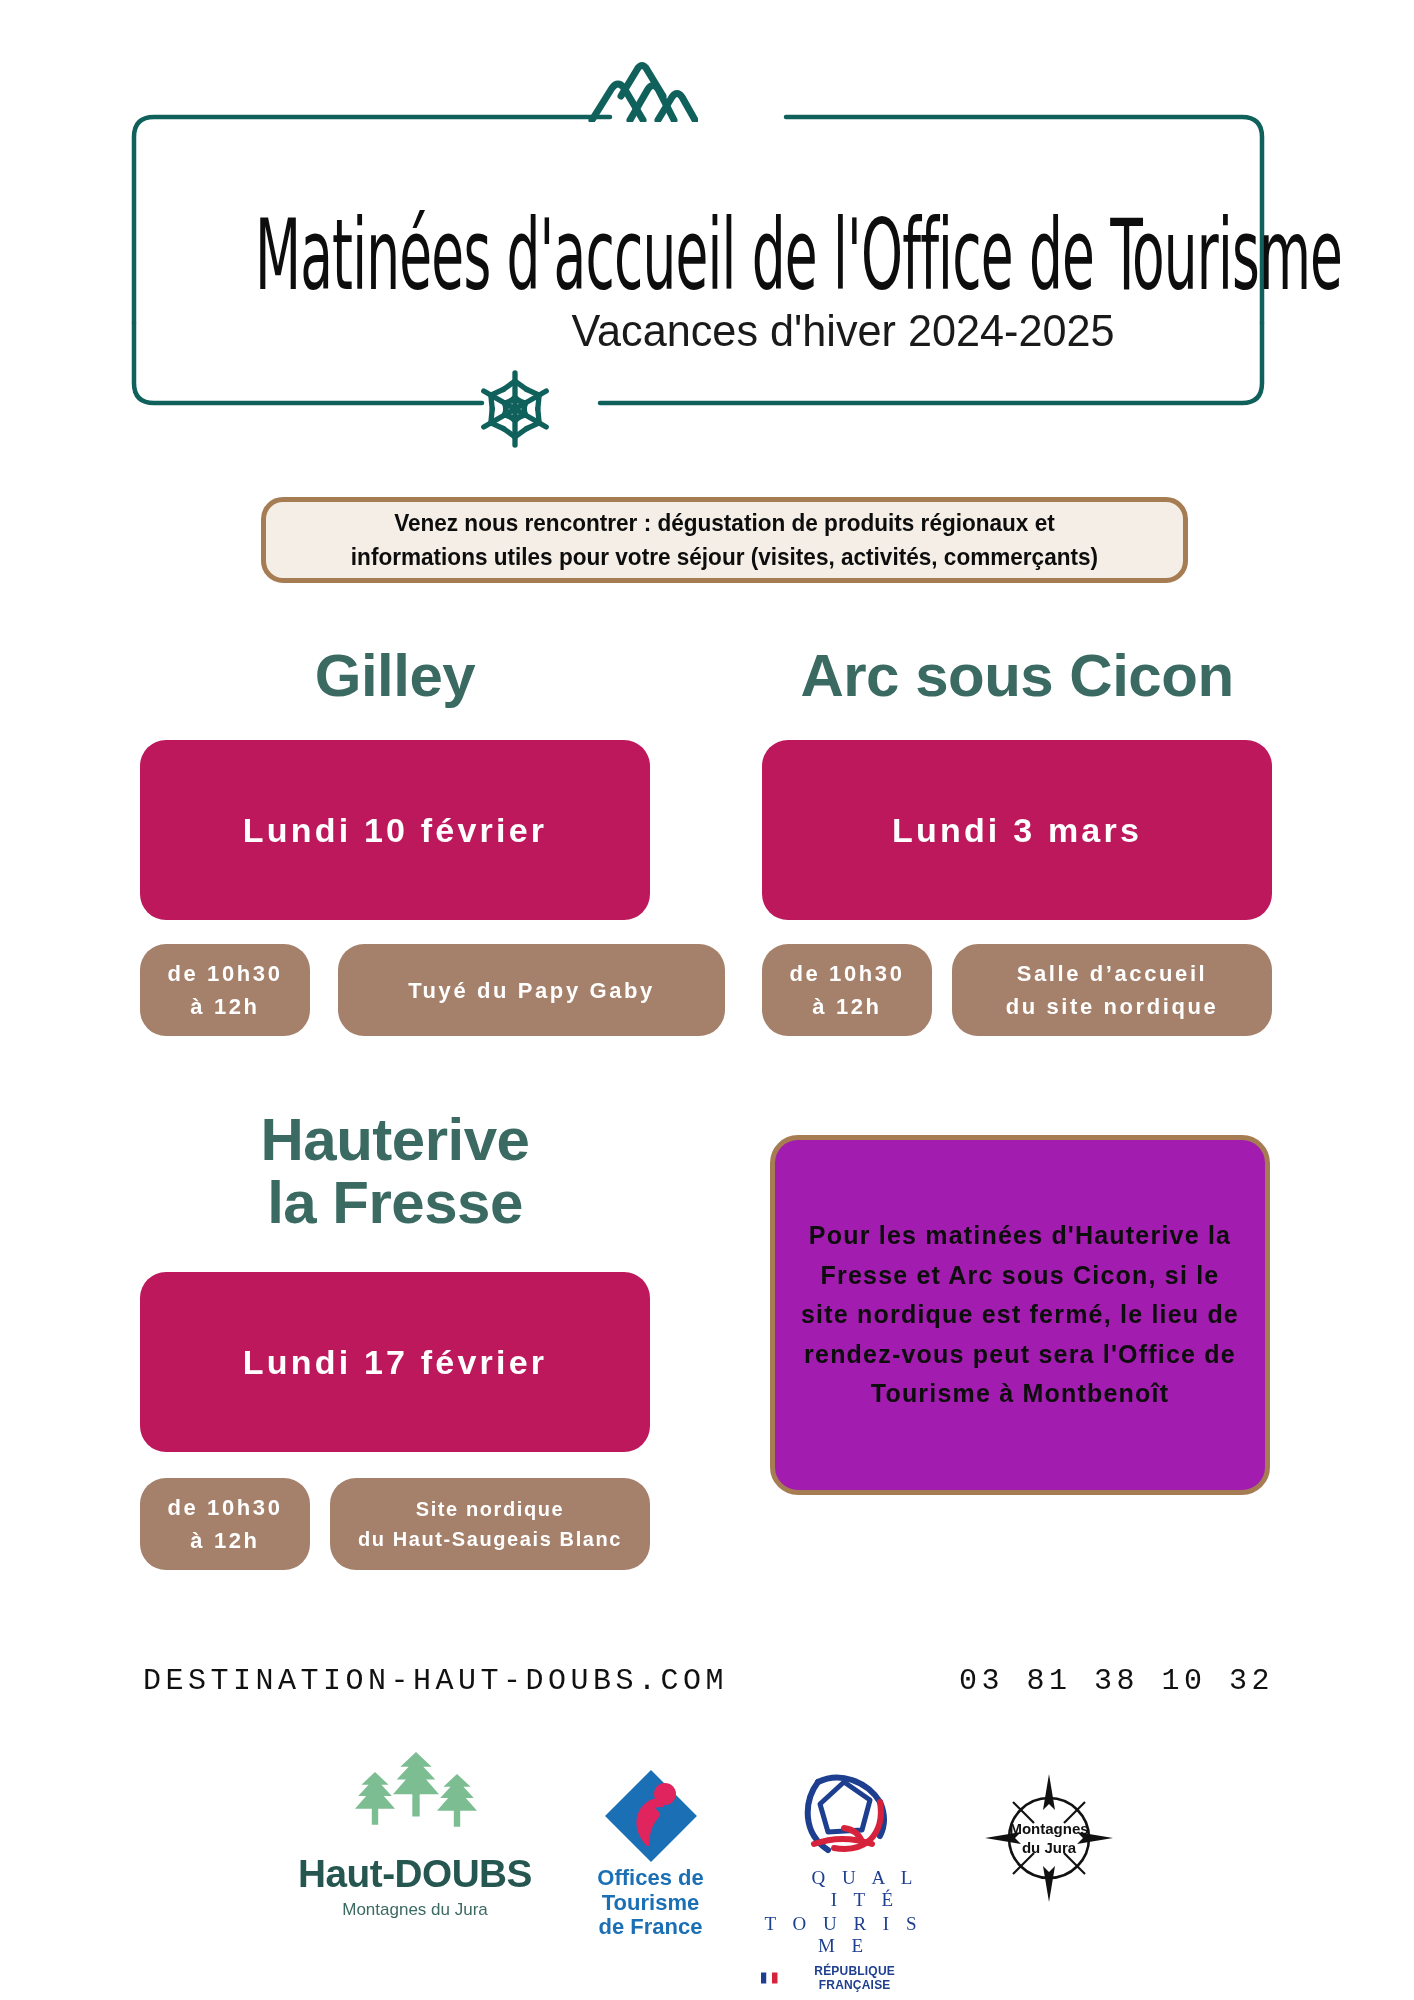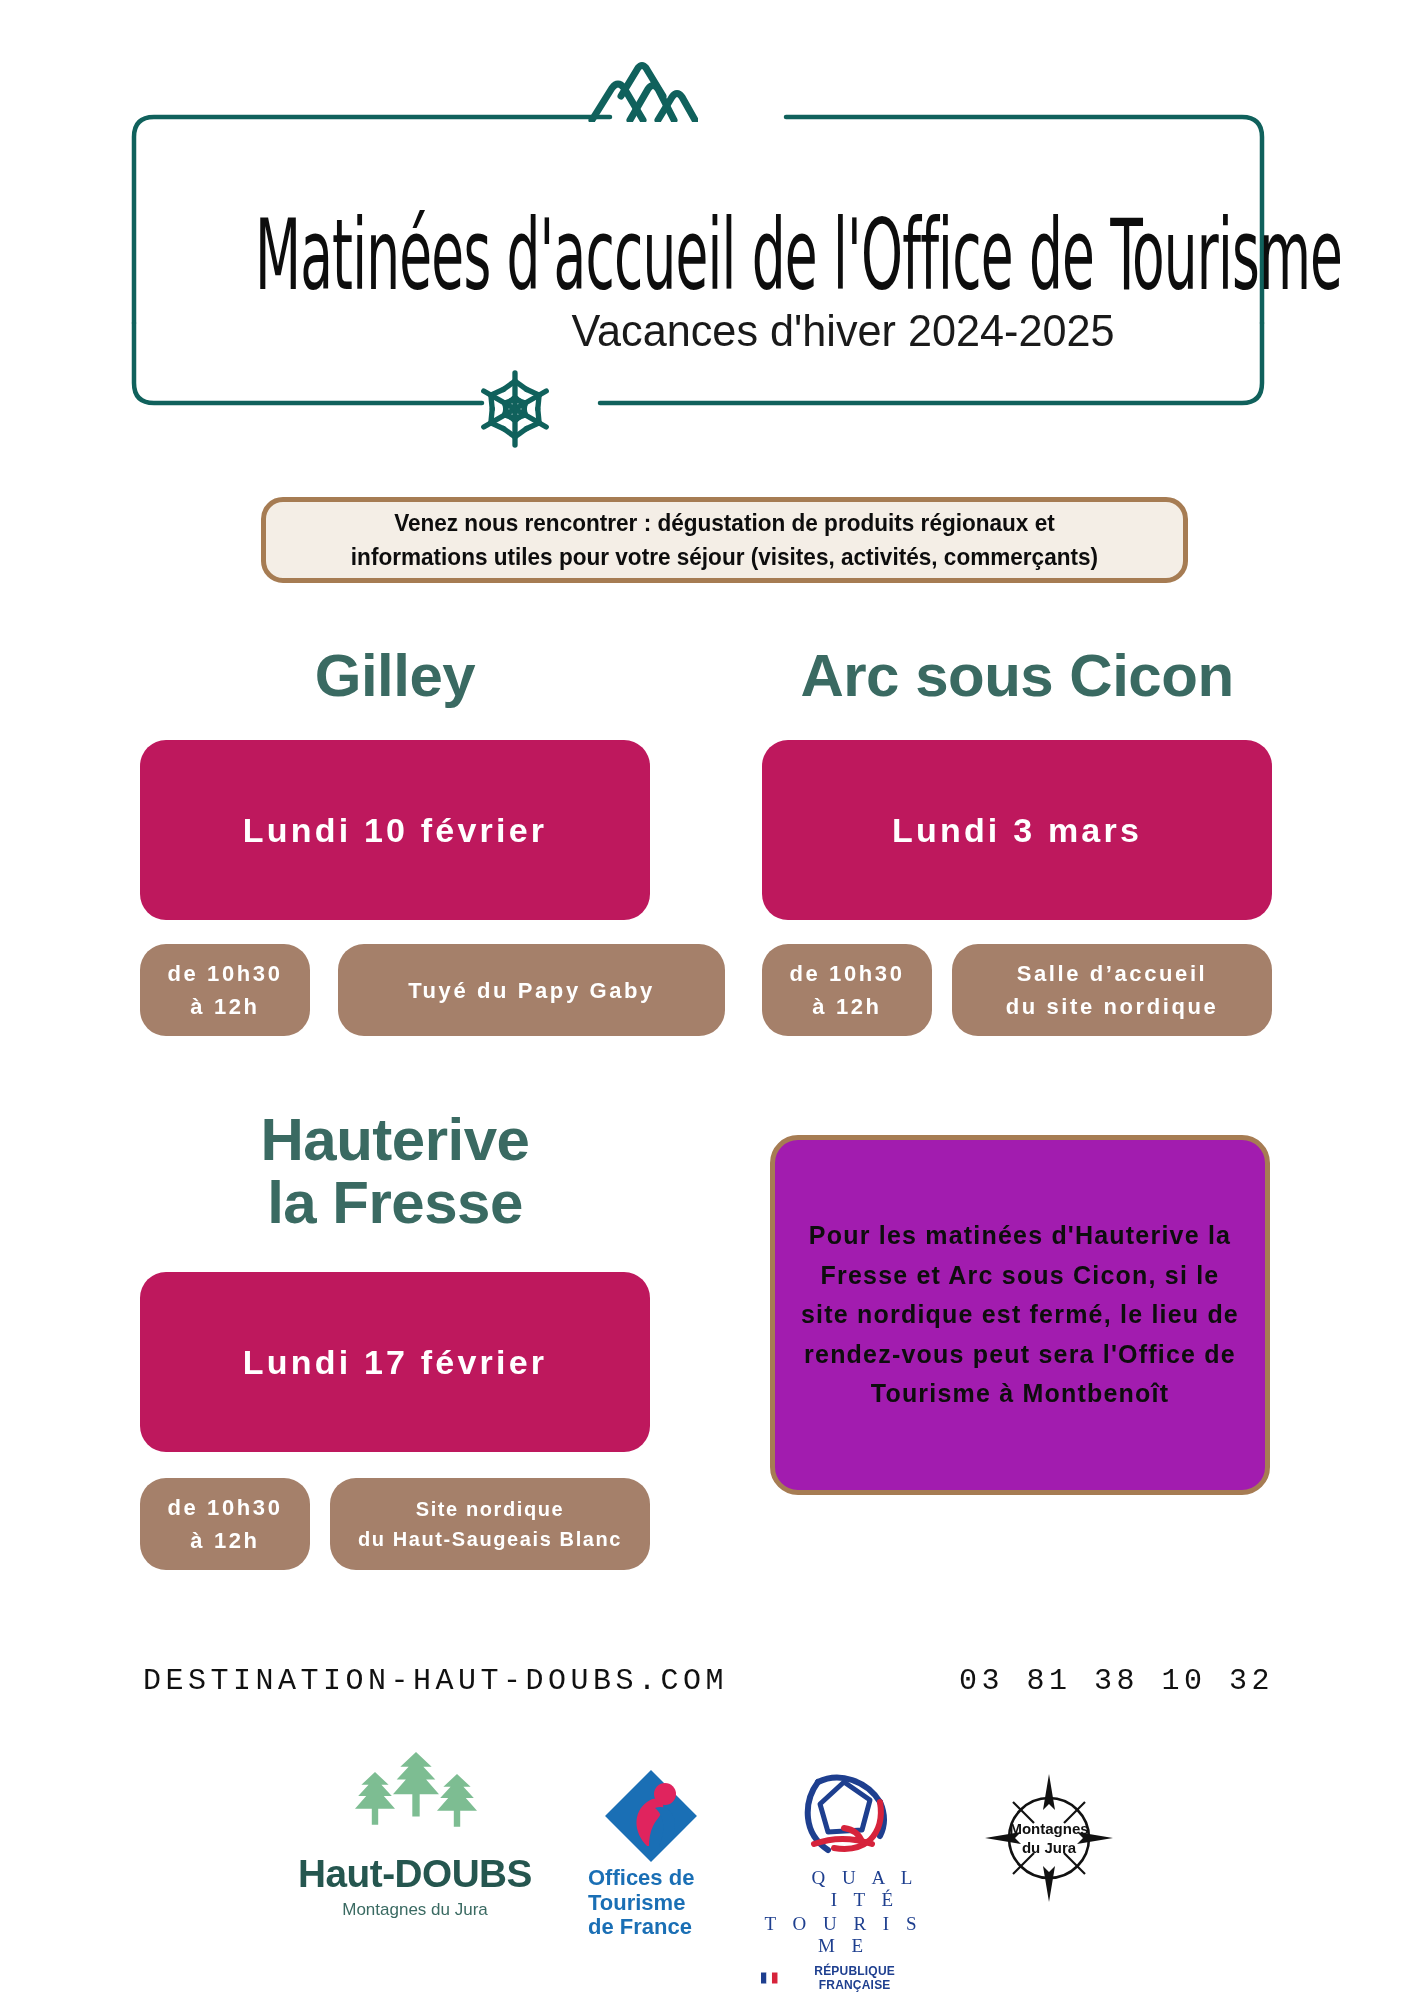--- a/index.html
+++ b/index.html
@@ -81,21 +81,21 @@
   .logo{position:relative;}
 
   
   #logo-haut-doubs{width:250px;text-align:center;}
   #haut-doubs-word{margin-top:4px;font-family:"Liberation Sans",sans-serif;font-weight:700;
       font-size:38px;letter-spacing:-0.5px;color:#25564f;transform:scaleX(1.02);}
   #haut-doubs-sub{margin-top:4px;font-family:"Liberation Sans",sans-serif;font-weight:400;
       font-size:17px;color:#3a6a62;}
 
   
-  #logo-otf{width:125px;text-align:left;}
+  #logo-otf{width:125px;text-align:center;}
   #otf-word{margin-top:2px;font-family:"Liberation Sans",sans-serif;font-weight:700;
       font-size:22px;line-height:1.12;color:#1a6fb5;}
 
   
   #logo-qt{width:165px;text-align:center;}
   #qt-line1{font-family:"Liberation Serif",serif;font-weight:400;font-size:19px;
       letter-spacing:6px;color:#1e3f8f;margin-left:43px;}
   #qt-line2{font-family:"Liberation Serif",serif;font-weight:400;font-size:19px;
       letter-spacing:6px;color:#1e3f8f;margin-top:2px;}
   #qt-rf{margin-top:7px;display:flex;align-items:center;justify-content:center;gap:4px;}

